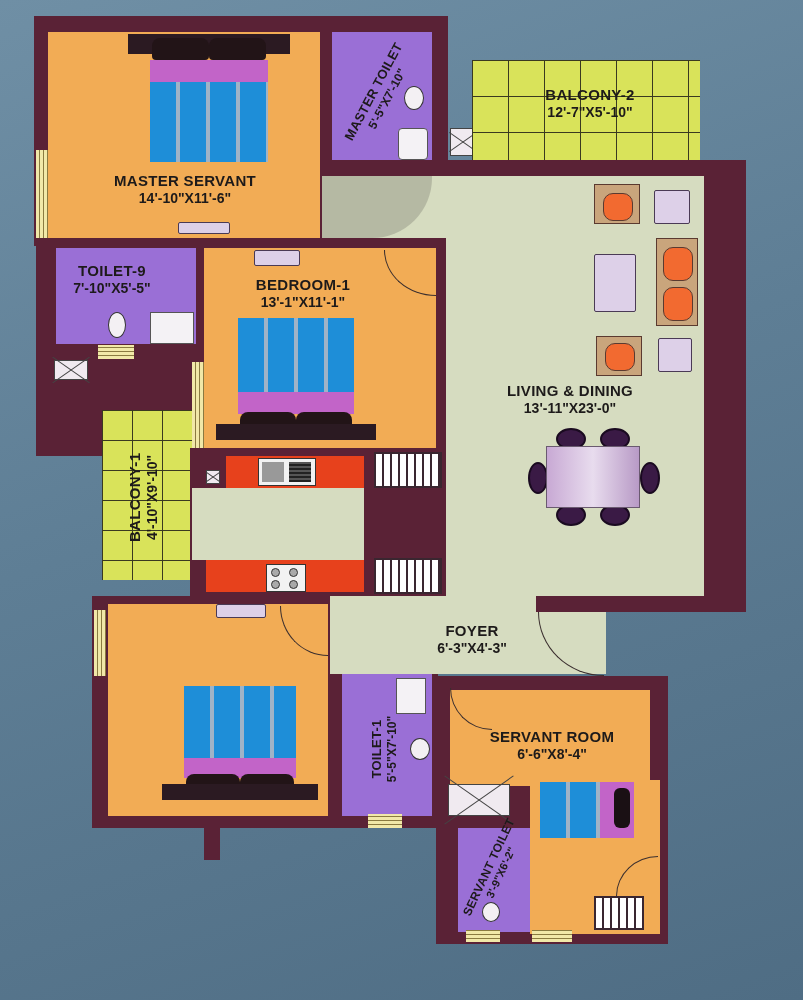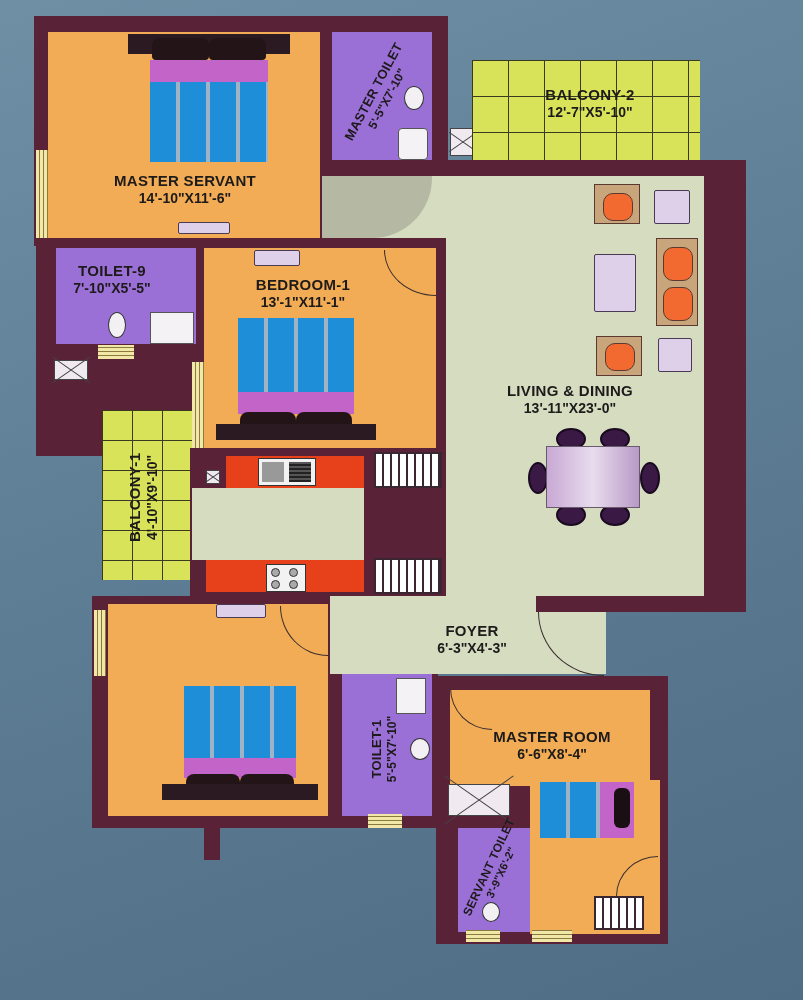--- a/index.html
+++ b/index.html
@@ -200,21 +200,21 @@
   <div class="abs door-arc" style="left:450px;top:688px;width:42px;height:42px;transform:scaleX(-1);"></div>
   <div class="abs door-arc" style="left:616px;top:856px;width:42px;height:40px;transform:scaleY(-1) scaleX(-1);"></div>
   <div class="bed" style="left:540px;top:782px;width:94px;height:56px;">
     <div class="sheet" style="top:0;bottom:0;width:60px;right:auto;"></div>
     <div class="pink" style="left:60px;right:0;top:0;height:56px;"></div>
     <div class="abs" style="left:74px;top:6px;width:16px;height:40px;background:#1a1014;border-radius:6px;"></div>
   </div>
   <div class="abs stairs" style="left:594px;top:896px;width:50px;height:34px;"></div>
   <div class="abs window-h" style="left:532px;top:930px;width:40px;height:12px;"></div>
   <div class="room-label" style="left:462px;top:728px;width:180px;">
-    <span class="nm">MASTER ROOM</span>
+    <span class="nm">SERVANT ROOM</span>
     <span class="dm">6'-6"X8'-4"</span>
   </div>
 
   <div class="abs cross" style="left:448px;top:784px;width:62px;height:32px;"></div>
   <div class="abs toilet" style="left:458px;top:828px;width:72px;height:104px;"></div>
   <div class="abs wc" style="left:482px;top:902px;width:18px;height:20px;"></div>
   <div class="abs window-h" style="left:466px;top:930px;width:34px;height:12px;"></div>
   <div class="room-label rot" style="left:430px;top:856px;width:130px;transform:rotate(-65deg);">
     <span class="nm" style="font-size:12px">SERVANT TOILET</span>
     <span class="dm" style="font-size:11px">3'-9"X6'-2"</span>

